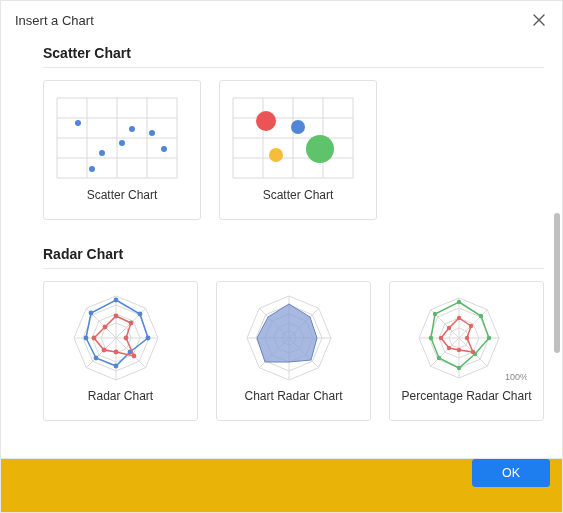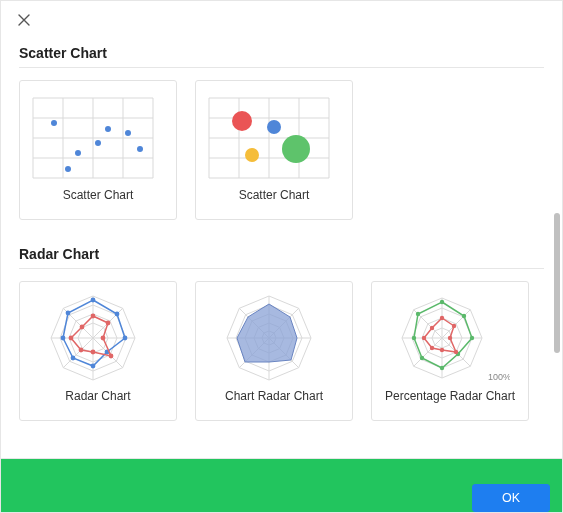--- a/index.html
+++ b/index.html
@@ -2,42 +2,43 @@
 <html><head>
   <meta charset="utf-8">
   <style>
     * { box-sizing: border-box; margin: 0; padding: 0; }
     html, body { width: 563px; height: 513px; font-family: -apple-system, BlinkMacSystemFont, "Segoe UI", Arial, sans-serif; background: #fff; color: #222; }
     .dialog { width: 563px; height: 513px; display: flex; flex-direction: column; border: 1px solid #e6e6e6; }
     .titlebar { display: flex; align-items: center; justify-content: space-between; padding: 10px 14px 8px 14px; }
     .titlebar-title { font-size: 13px; color: #333; }
     .titlebar-close { width: 18px; height: 18px; display: flex; align-items: center; justify-content: center; cursor: pointer; color: #555; }
     .titlebar-close svg { width: 12px; height: 12px; }
-    .content-wrap { flex: 1; overflow: hidden; position: relative; }
+    .content-wrap { flex: 1; overflow: hidden; position: relative; margin-left: 24px; }
     .content { height: 100%; overflow-y: auto; padding: 6px 18px 12px 18px; }
     .section-title { font-size: 14px; font-weight: 700; color: #222; padding: 2px 0 6px 0; border-bottom: 1px solid #e6e6e6; margin-bottom: 12px; }
     .row { display: flex; gap: 18px; margin-bottom: 24px; }
     .card { width: 158px; height: 140px; border: 1px solid #e2e2e2; border-radius: 3px; display: flex; flex-direction: column; align-items: center; justify-content: flex-start; padding-top: 8px; cursor: pointer; background: #fff; }
     .thumb { width: 140px; height: 95px; display: flex; align-items: center; justify-content: flex-start; }
     .thumb svg { display: block; }
     .card-label { font-size: 12px; color: #333; margin-top: 4px; text-align: center; }
-    .footer { height: 54px; border-top: 1px solid #e6e6e6; display: flex; align-items: flex-end; justify-content: flex-end; gap: 10px; padding: 0 12px; background: #22c55e; }
+    .footer { height: 54px; border-top: 1px solid #e6e6e6; display: flex; align-items: flex-start; justify-content: flex-end; gap: 10px; padding: 0 12px; background: #eab308; }
     .btn { height: 28px; min-width: 78px; padding: 0 18px; font-size: 12.5px; border-radius: 3px; border: 1px solid transparent; cursor: pointer; }
     .btn-primary { background: #1e7ef0; color: #fff; border-color: #1e7ef0; }
     .btn-default { background: #ececec; color: #333; border-color: #dcdcdc; }
     .scrollbar { position: absolute; right: 2px; top: 6px; width: 6px; height: 100%; }
     .scrollbar-thumb { position: absolute; right: 0; width: 6px; background: #c0c0c0; border-radius: 3px; }
     .pct100 { font-size: 9px; fill: #888; font-family: inherit; }
   </style>
 </head>
 <body>
 
 <div class="dialog">
 
   <div class="titlebar">
+    <div class="titlebar-title">Insert a Chart</div>
     <div class="titlebar-close">
       <svg viewBox="0 0 12 12">
           <path d="M1 1 L11 11 M11 1 L1 11" stroke="#555" stroke-width="1.4" fill="none" stroke-linecap="round"></path>
         </svg>
     </div>
   </div>
 
   <div class="content-wrap">
     <div class="content">
 

